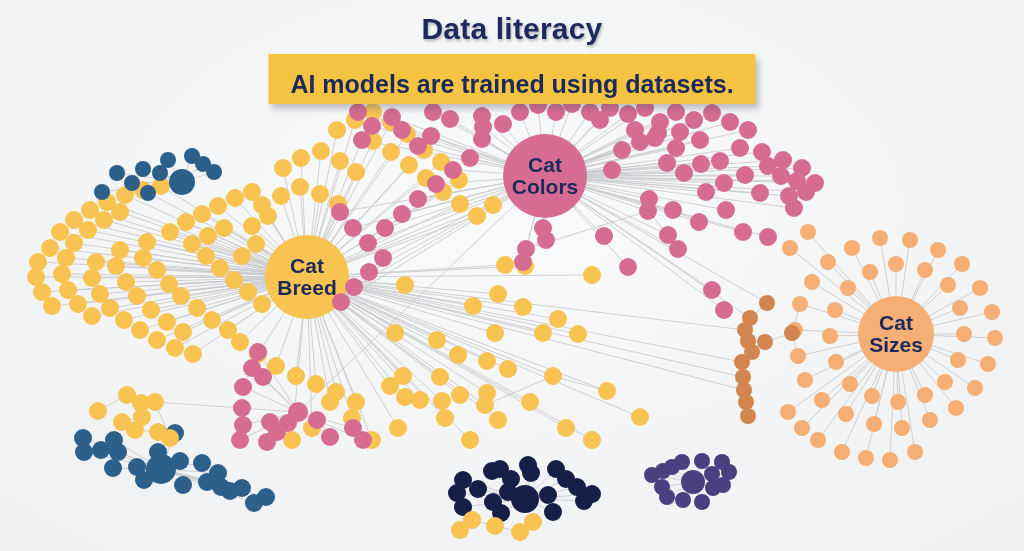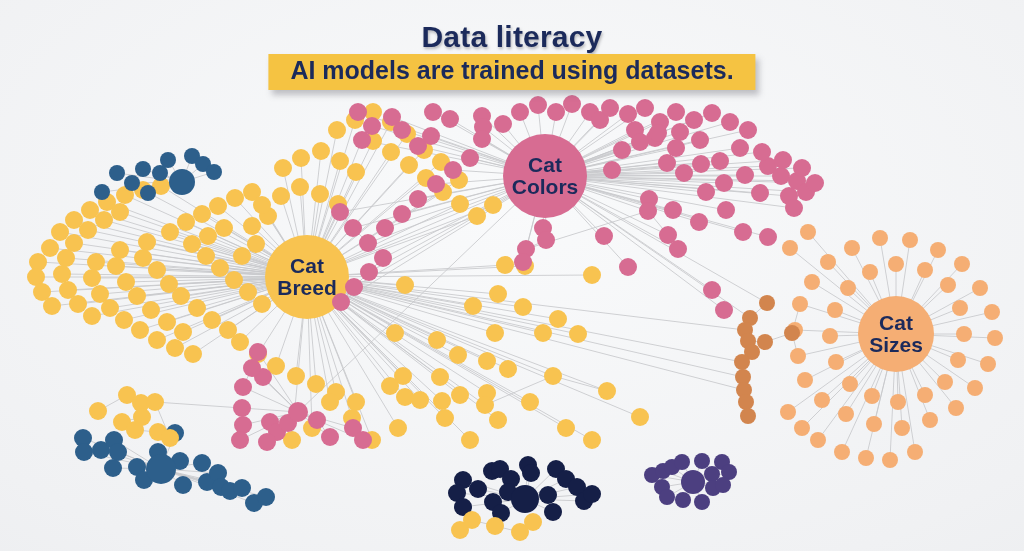--- a/index.html
+++ b/index.html
@@ -6,25 +6,24 @@
   #canvas{
     position:relative;width:1024px;height:551px;overflow:hidden;
     background:radial-gradient(120% 130% at 50% 38%, #f9fafb 0%, #f0f1f3 55%, #e5e7ea 100%);
     font-family:"Liberation Sans", sans-serif;
   }
   #net{position:absolute;left:0;top:0;}
   .title{
     position:absolute;top:12px;left:0;width:100%;text-align:center;
     font-size:30px;font-weight:bold;letter-spacing:.2px;
     text-shadow:1px 2px 3px rgba(60,60,70,.35);
-    margin-top:8px;
   }
   .banner{
     position:absolute;top:54px;left:50%;transform:translateX(-50%);
-    padding:2px 22px 5px 22px;font-size:25px;font-weight:bold;white-space:nowrap;
+    padding:16px 22px 5px 22px;font-size:25px;font-weight:bold;white-space:nowrap;
     box-shadow:4px 5px 6px rgba(90,90,100,.35);
     text-align:right;
   }
 </style>
 </head>
 <body>
 
 <div id="canvas">
   <svg id="net" width="1024" height="551" viewBox="0 0 1024 551">
       <g>

